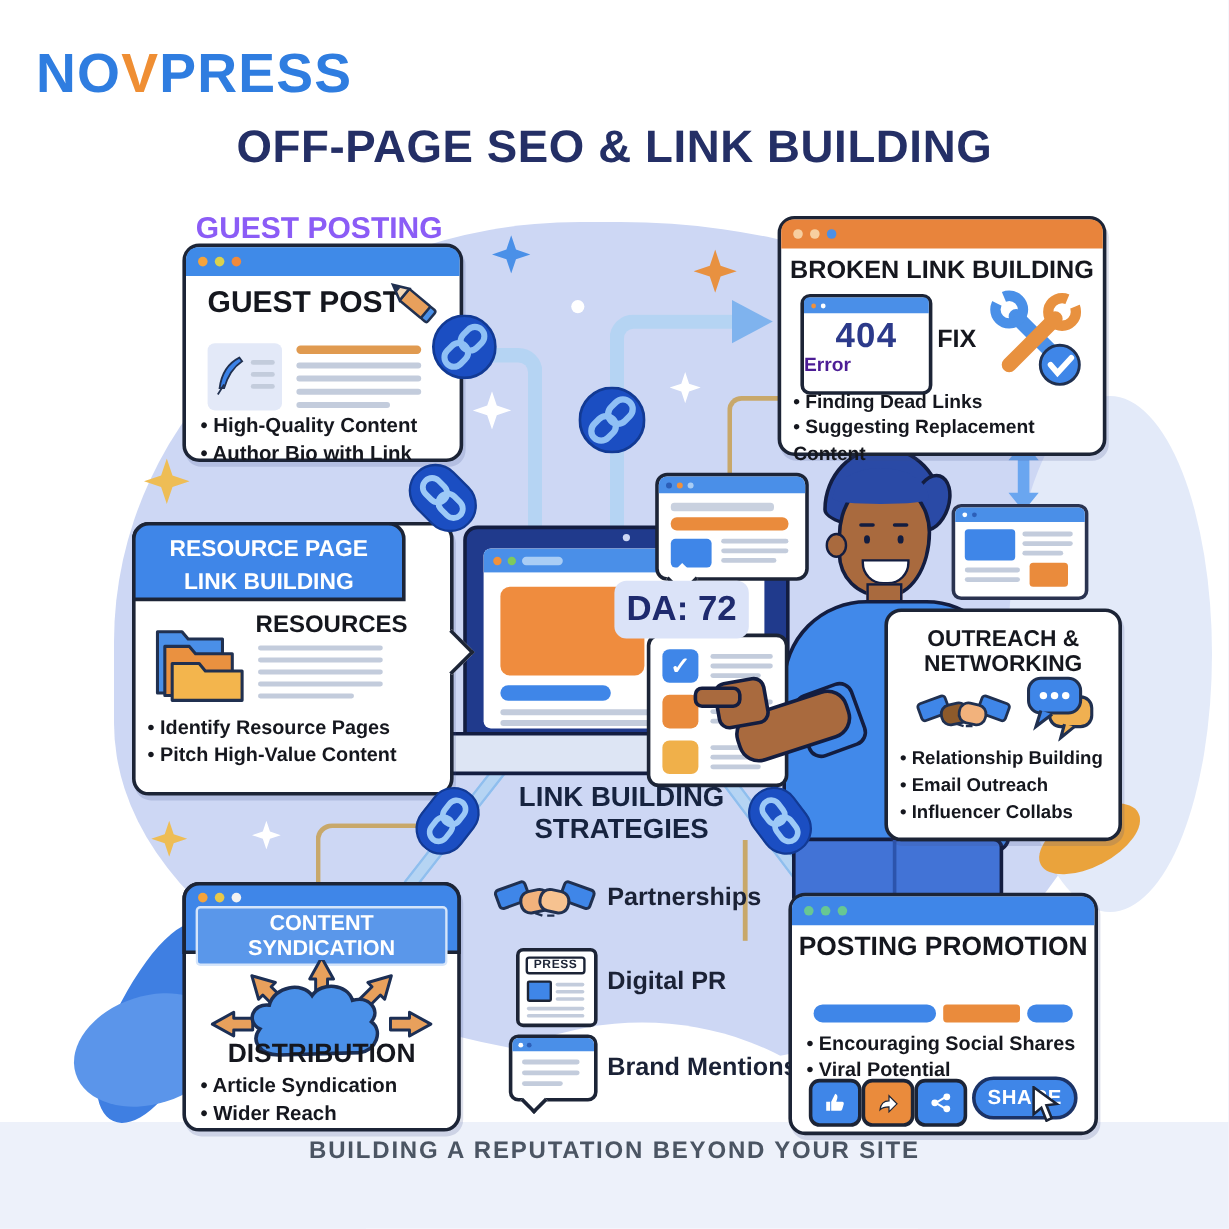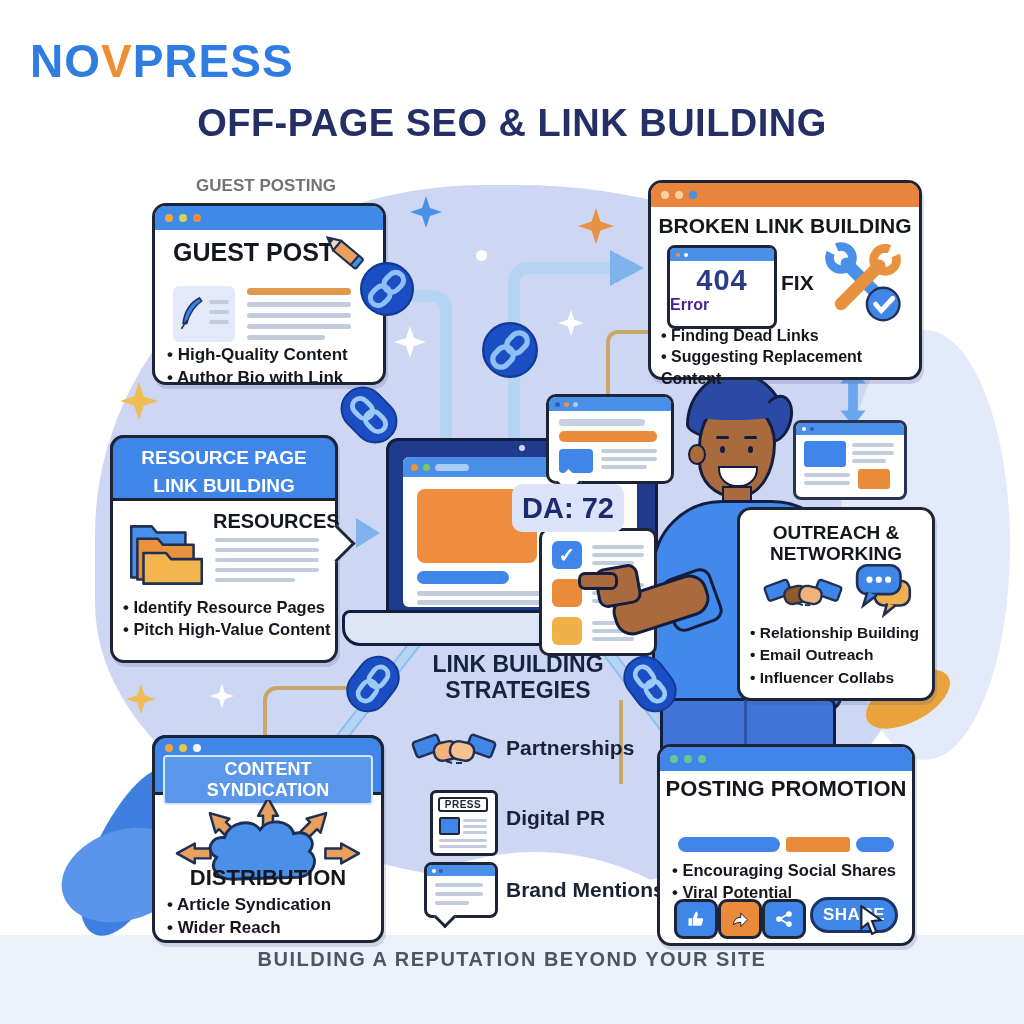--- a/index.html
+++ b/index.html
@@ -171,21 +171,21 @@
 <div class="abs z2" style="left:722px;top:486px;width:26px;height:20px;background:#a96a3e;border:2px solid #131d40;"></div>
 <div class="abs z2" style="left:652px;top:500px;width:184px;height:205px;background:#4189ea;border:3px solid #131d40;border-radius:70px 70px 14px 14px;"></div>
 <div class="abs z2" style="left:660px;top:698px;width:170px;height:52px;background:#4273d6;border:3px solid #131d40;border-radius:8px;"></div>
 <div class="abs z2" style="left:744px;top:700px;width:3px;height:48px;background:#2c54ac;"></div>
 
 <div class="abs z5" style="left:666px;top:572px;width:46px;height:50px;background:#4189ea;border:3px solid #131d40;border-radius:12px;transform:rotate(-20deg);"></div>
 <div class="abs z5" style="left:612px;top:584px;width:92px;height:36px;background:#a96a3e;border:3px solid #131d40;border-radius:18px;transform:rotate(-18deg);"></div>
 <div class="abs z5" style="left:596px;top:566px;width:38px;height:34px;background:#a96a3e;border:3px solid #131d40;border-radius:10px;transform:rotate(-10deg);"></div>
 <div class="abs z5" style="left:578px;top:572px;width:34px;height:12px;background:#a96a3e;border:3px solid #131d40;border-radius:7px;"></div>
 
-<div class="abs z3 boxtitle" style="left:150px;top:176px;width:232px;font-size:17px;color:#737373;">GUEST POSTING</div>
+<div class="abs z3 boxtitle" style="left:150px;top:176px;width:232px;font-size:25px;color:#8b5cf6;">GUEST POSTING</div>
 <div class="abs z3 card" style="left:152px;top:203px;width:228px;height:176px;">
   <div class="titlebar" style="background:#3f8ae8;">
     <span class="dot" style="background:#f5a33c;"></span>
     <span class="dot" style="background:#d9d14e;"></span>
     <span class="dot" style="background:#f08a3c;"></span>
   </div>
   <div class="abs" style="left:18px;top:32px;font-size:25px;font-weight:800;color:#15171e;">GUEST POST</div>
   <div class="abs" style="left:164px;top:22px;">
     <svg width="46" height="46" viewBox="0 0 44 44">
         <g transform="rotate(130 22 22)" stroke="#203050" stroke-width="2">
@@ -245,21 +245,21 @@
       <circle cx="68" cy="72" r="17" fill="#3f86e8" stroke="#203050" stroke-width="2.5"></circle>
       <path d="M60 72 l6 7 l12 -13" stroke="#fff" stroke-width="5" fill="none" stroke-linecap="round"></path>
     </svg>
   </div>
   <div class="bullets" style="left:10px;top:142px;font-size:16px;">
     <div>Finding Dead Links</div>
     <div>Suggesting Replacement Content</div>
   </div>
 </div>
 
-<div class="abs z3 card" style="left:110px;top:435px;width:222px;height:222px;">
+<div class="abs z3 card" style="left:110px;top:435px;width:222px;height:222px;padding-left:40px;">
   <div class="abs" style="left:-3px;top:-3px;width:228px;height:66px;background:#3f86e8;border:3px solid #1c2436;border-radius:14px 14px 0 0;box-sizing:border-box;text-align:center;color:#fff;font-weight:800;font-size:19px;line-height:1.45;padding-top:6px;">
     <div>RESOURCE PAGE</div>
     <div>LINK BUILDING</div>
   </div>
   <div class="abs" style="left:8px;top:70px;">
     <svg width="92" height="92" viewBox="0 0 90 90">
         <g stroke="#203050" stroke-width="2.5" stroke-linejoin="round">
           <path d="M10 18 h20 l5 6 h28 v44 h-53 z" fill="#4a8fe8"></path>
           <path d="M16 30 h20 l5 6 h30 v34 h-55 z" fill="#ea9140"></path>
           <path d="M22 44 h22 l5 6 h30 v24 h-57 z" fill="#f3b54d"></path>

